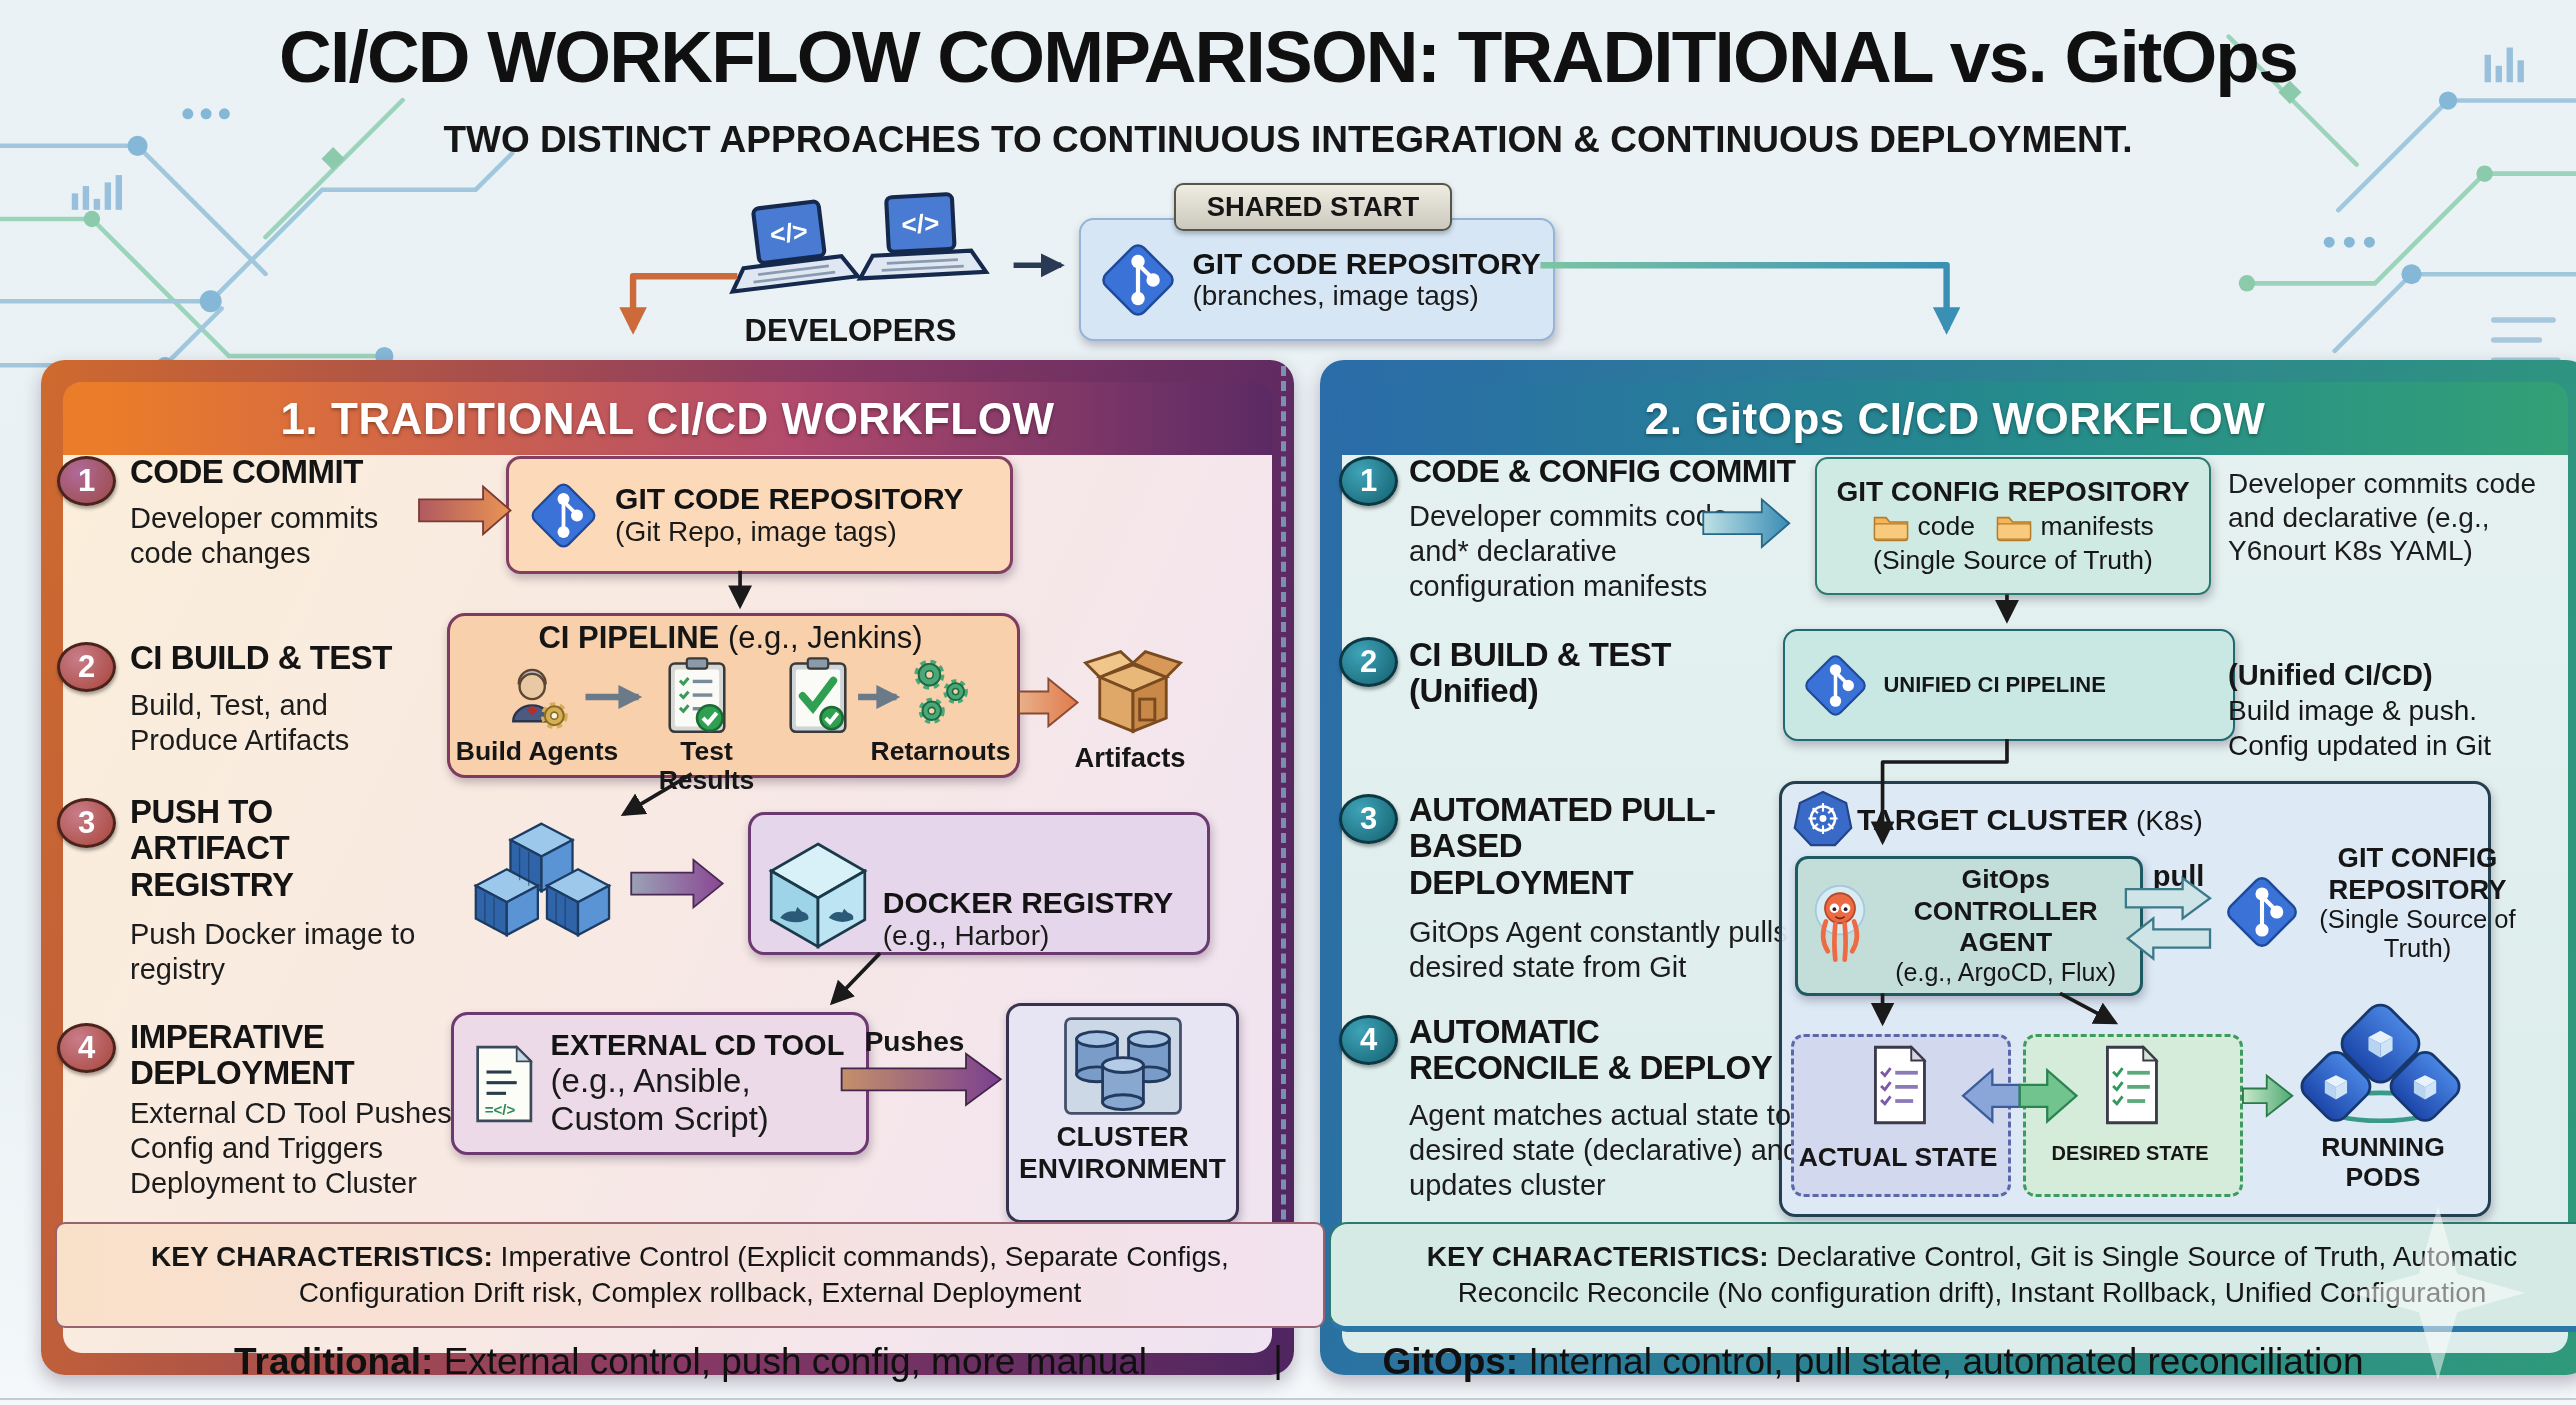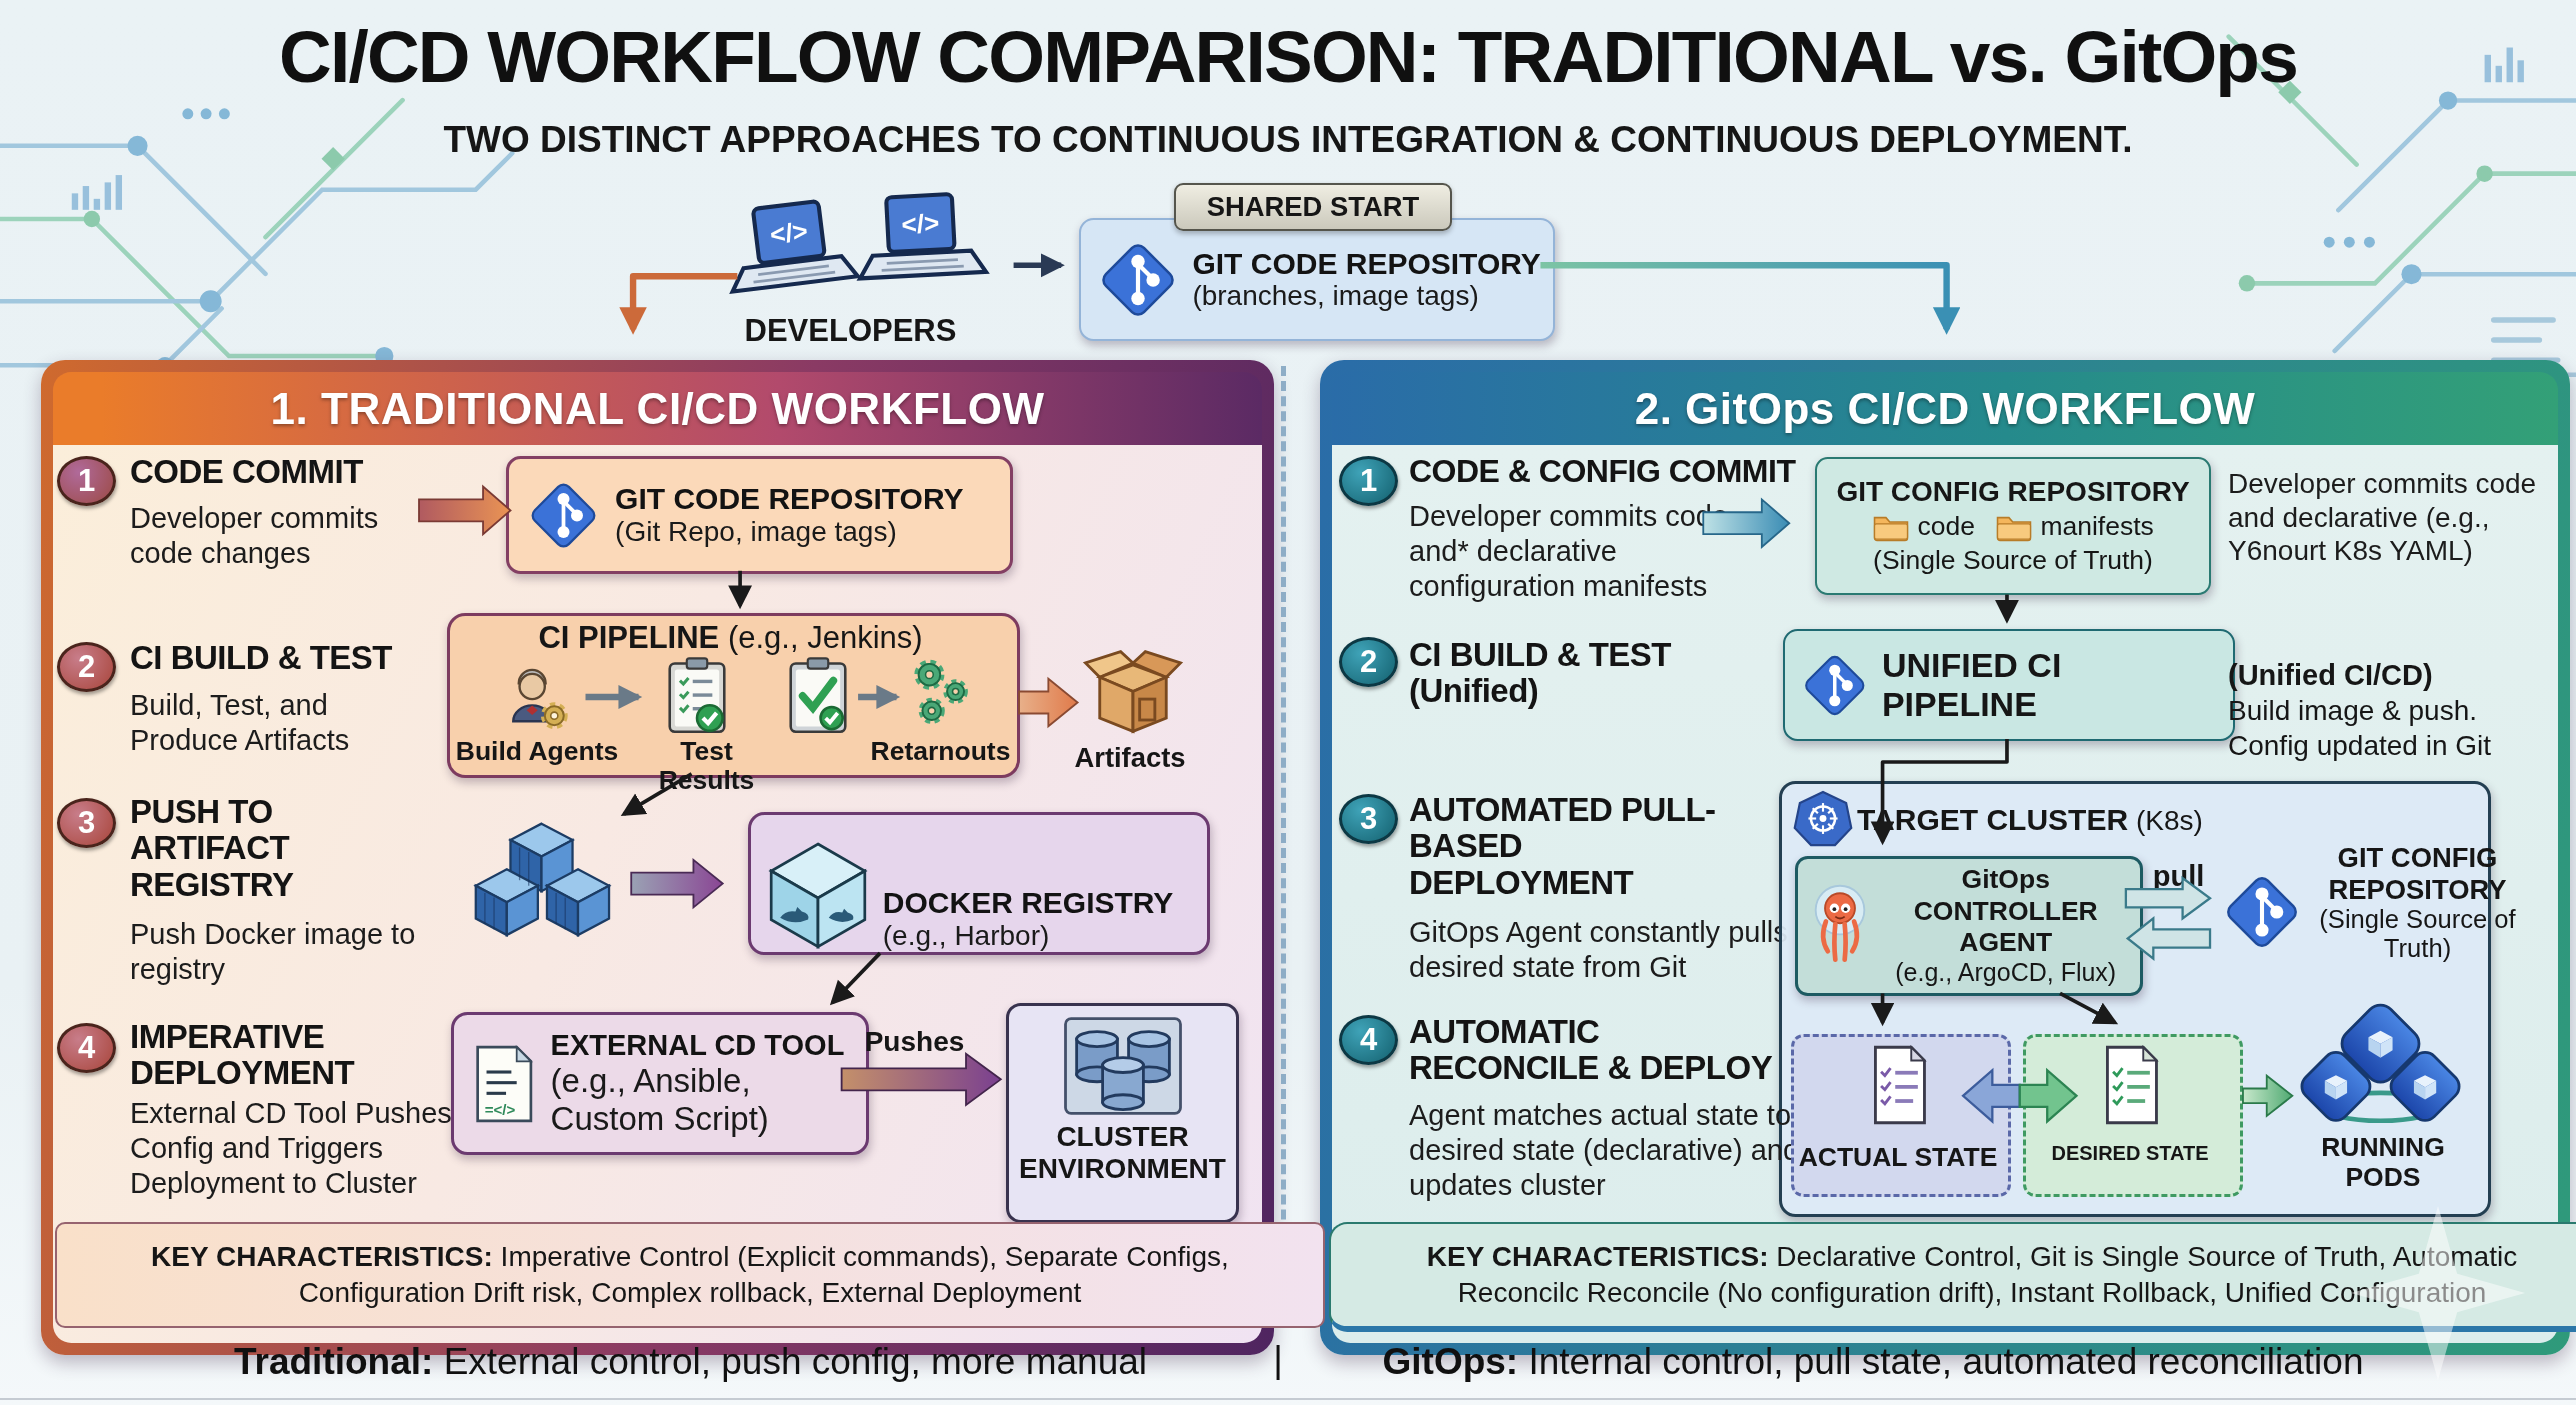--- a/index.html
+++ b/index.html
@@ -7,21 +7,21 @@
     position:relative;width:2576px;height:1405px;overflow:hidden;
     background:linear-gradient(180deg,#eaf2f5 0%,#e9f1f4 70%,#f4f8fa 100%);
     font-family:"Liberation Sans","DejaVu Sans",sans-serif;color:#161616;
   }
   .abs{position:absolute;}
   .ctr{text-align:center;}
   #page-title{left:0;top:14.6px;width:100%;text-align:center;font-size:73px;font-weight:900;
     letter-spacing:-1.8px;color:#101010;}
   #page-subtitle{left:0;top:119px;width:100%;text-align:center;font-size:37px;font-weight:700;color:#161616;}
   
-  .panel-wrap{position:absolute;border-radius:24px;padding:12px;box-shadow:0 7.3px 16.5px rgba(60,35,70,.30);}
+  .panel-wrap{position:absolute;border-radius:24px;padding:22px;box-shadow:0 7.3px 16.5px rgba(60,35,70,.30);}
   #trad-wrap{left:41px;top:360px;width:1209px;height:971px;
     background:linear-gradient(100deg,#cf6a2e,#8a3a64 55%,#4f2560);}
   #gitops-wrap{left:1320px;top:360px;width:1226px;height:971px;
     background:linear-gradient(100deg,#2a6ca8,#2f9a7a);}
   .panel-header{height:73px;border-radius:18.3px 18.3px 0 0;display:flex;align-items:center;justify-content:center;
     color:#fff;font-size:44px;font-weight:800;letter-spacing:0.5px;text-shadow:0 1.8px 3.7px rgba(0,0,0,.35);}
   #trad-header{background:linear-gradient(90deg,#ea7c2a 4%,#b24a6c 60%,#5b2a64);}
   #gitops-header{background:linear-gradient(90deg,#2a6ca8 0%,#258a8c 55%,#33a077);}
   .panel-body{height:calc(100% - 73px);border-radius:0 0 18.3px 18.3px;}
   #trad-body{background:linear-gradient(115deg,#fbeeda 0%,#f8e9e3 45%,#f0e3f2 100%);}
@@ -387,21 +387,21 @@
 
   <div class="box z2" style="left:1783px;top:629px;width:419px;height:108px;background:#c9e7e3;border:2.7px solid #1f6a72;border-radius:14.6px;display:flex;align-items:center;padding:0 14.6px;gap:12.8px;">
     <svg width="71" height="71" viewBox="0 0 100 100">
       <rect x="18" y="18" width="64" height="64" rx="10" transform="rotate(45 50 50)" fill="#3b72d8" stroke="#1e4a9a" stroke-width="3"></rect>
       <line x1="50" y1="30" x2="50" y2="70" stroke="#fff" stroke-width="5"></line>
       <line x1="52" y1="33" x2="67" y2="48" stroke="#fff" stroke-width="5"></line>
       <circle cx="50" cy="28" r="8" fill="#fff"></circle>
         <circle cx="50" cy="72" r="8" fill="#fff"></circle>
         <circle cx="68" cy="50" r="8" fill="#fff"></circle>
     </svg>
-    <div style="font-size:34px;font-weight:800;">UNIFIED CI PIPELINE</div>
+    <div style="font-size:22px;font-weight:800;">UNIFIED CI PIPELINE</div>
   </div>
   <div class="abs z2" style="left:2228px;top:657px;width:311px;font-size:28px;line-height:1.25;">
     <div class="b" style="font-size:29px;">(Unified CI/CD)</div>
     <div>Build image &amp; push. Config updated in Git</div>
   </div>
 
   <div class="numcirc gop z2" style="left:1339px;top:794px;">3</div>
   <div class="step-title z2" style="left:1409px;top:792px;width:311px;">AUTOMATED PULL-BASED DEPLOYMENT</div>
   <div class="step-desc z2" style="left:1409px;top:915px;width:393px;">GitOps Agent constantly pulls desired state from Git</div>
 

